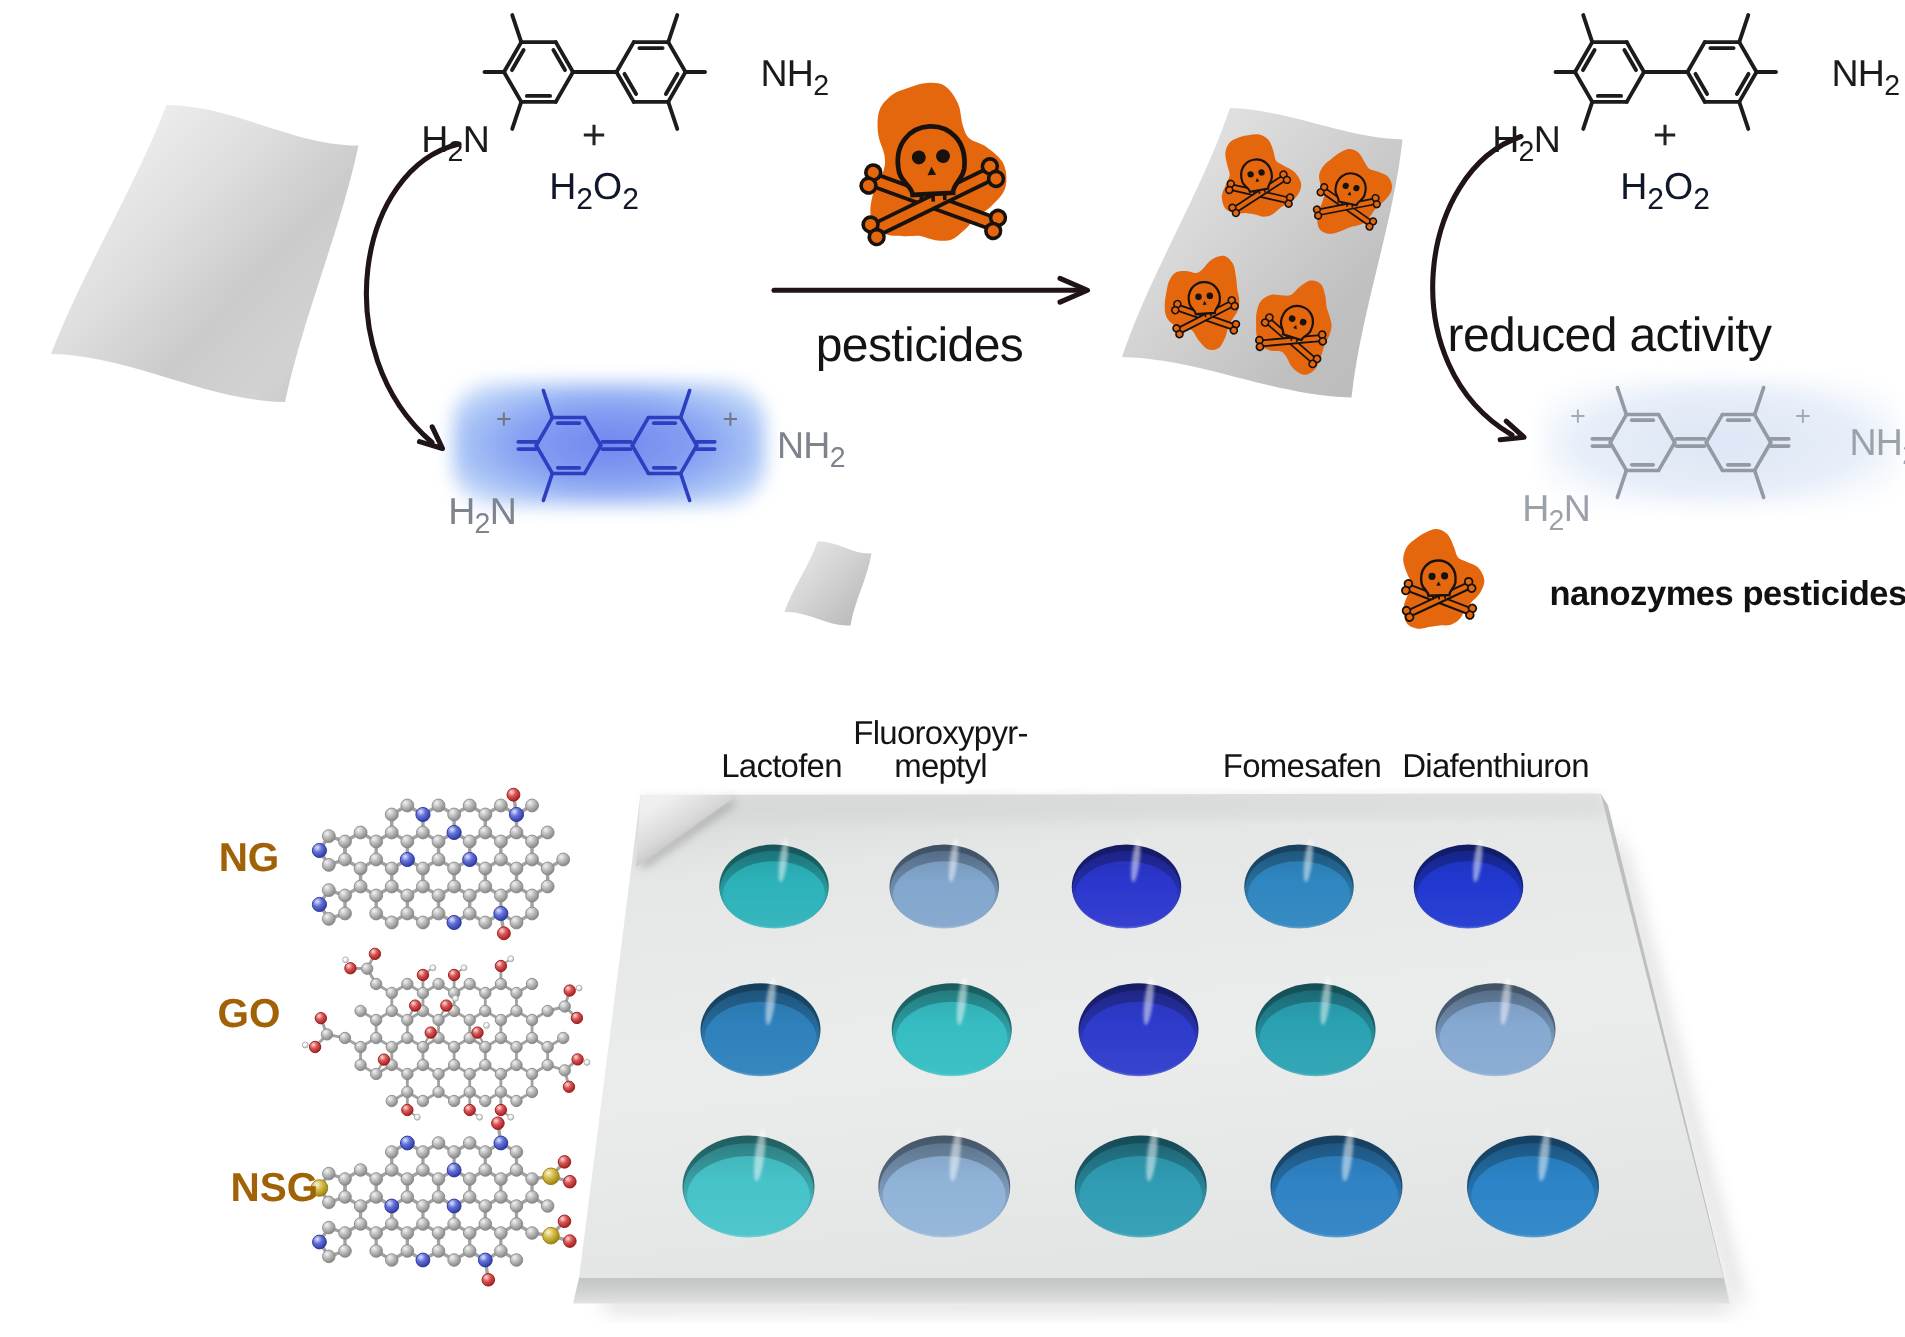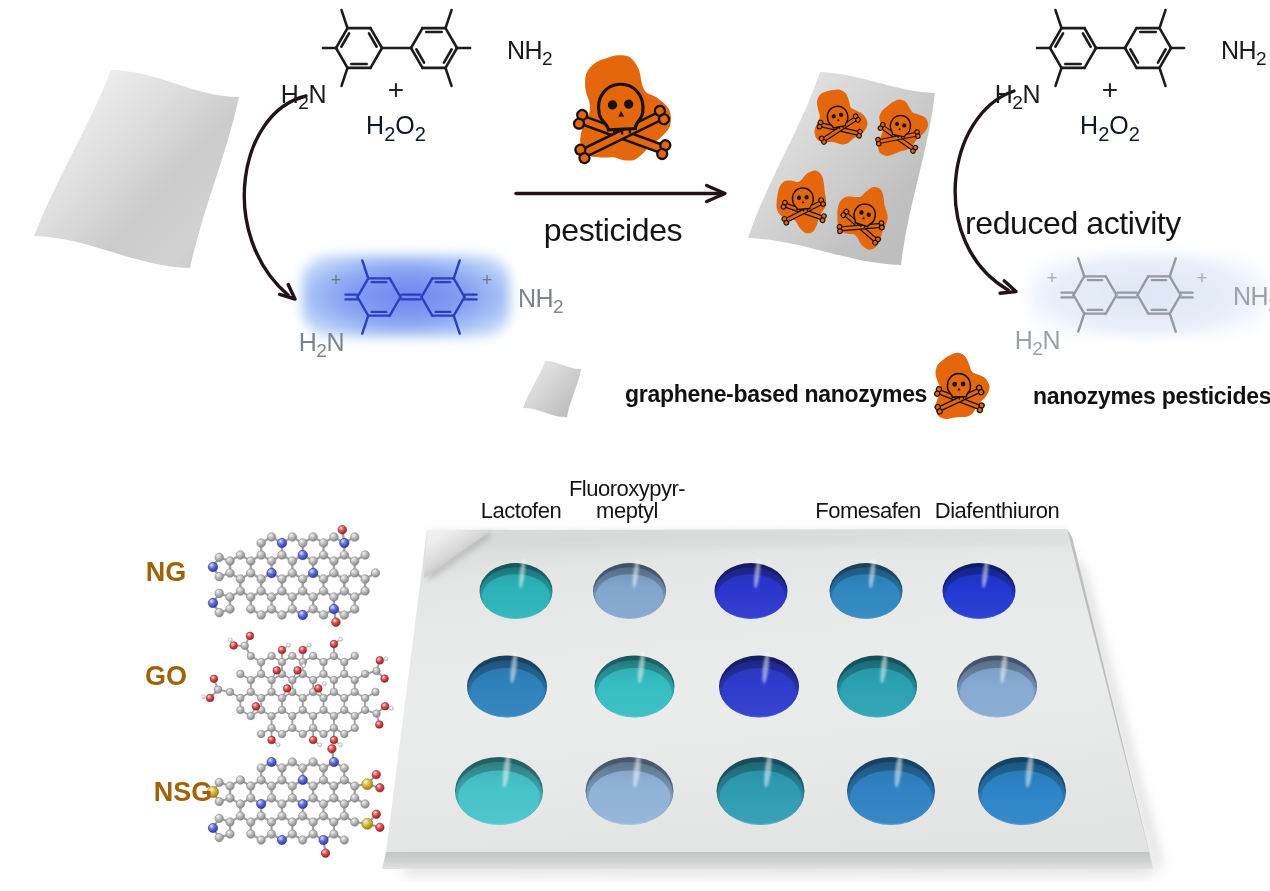--- a/index.html
+++ b/index.html
@@ -1313,21 +1313,20 @@
   <span class="txt charge center" style="left:487px;top:280px;">+</span>
 
   <span class="txt chem chem-fad rightal" style="left:1060px;top:296px;"><span>H</span><sub>2</sub><span>N</span></span>
   <span class="txt chem chem-fad vcenter" style="left:1194px;top:296px;"><span>NH</span><sub>2</sub></span>
   <span class="txt charge charge-fad center" style="left:1052px;top:278px;">+</span>
   <span class="txt charge charge-fad center" style="left:1202px;top:278px;">+</span>
 
   <span class="txt arrowlabel center" style="left:613px;top:230px;">pesticides</span>
   <span class="txt arrowlabel" style="left:965px;top:172px;margin-top:33px;">reduced activity</span>
 
-  <span class="txt legendlabel vcenter" style="left:586px;top:394px;">graphene-based nanozymes</span>
   <span class="txt legendlabel vcenter" style="left:994px;top:396px;">nanozymes pesticides</span>
 
   <div class="txt collabel center" style="left:521px;top:511px;"><span>Lactofen</span></div>
   <div class="txt collabel center" style="left:627px;top:500px;"><span>Fluoroxypyr-</span><br><span>meptyl</span></div>
   <div class="txt collabel center" style="left:868px;top:511px;"><span>Fomesafen</span></div>
   <div class="txt collabel center" style="left:997px;top:511px;"><span>Diafenthiuron</span></div>
 
   <span class="txt rowlabel center" style="left:166px;top:572px;">NG</span>
   <span class="txt rowlabel center" style="left:166px;top:676px;">GO</span>
   <span class="txt rowlabel center" style="left:172px;top:792px;margin-left:11px;">NSG</span>

